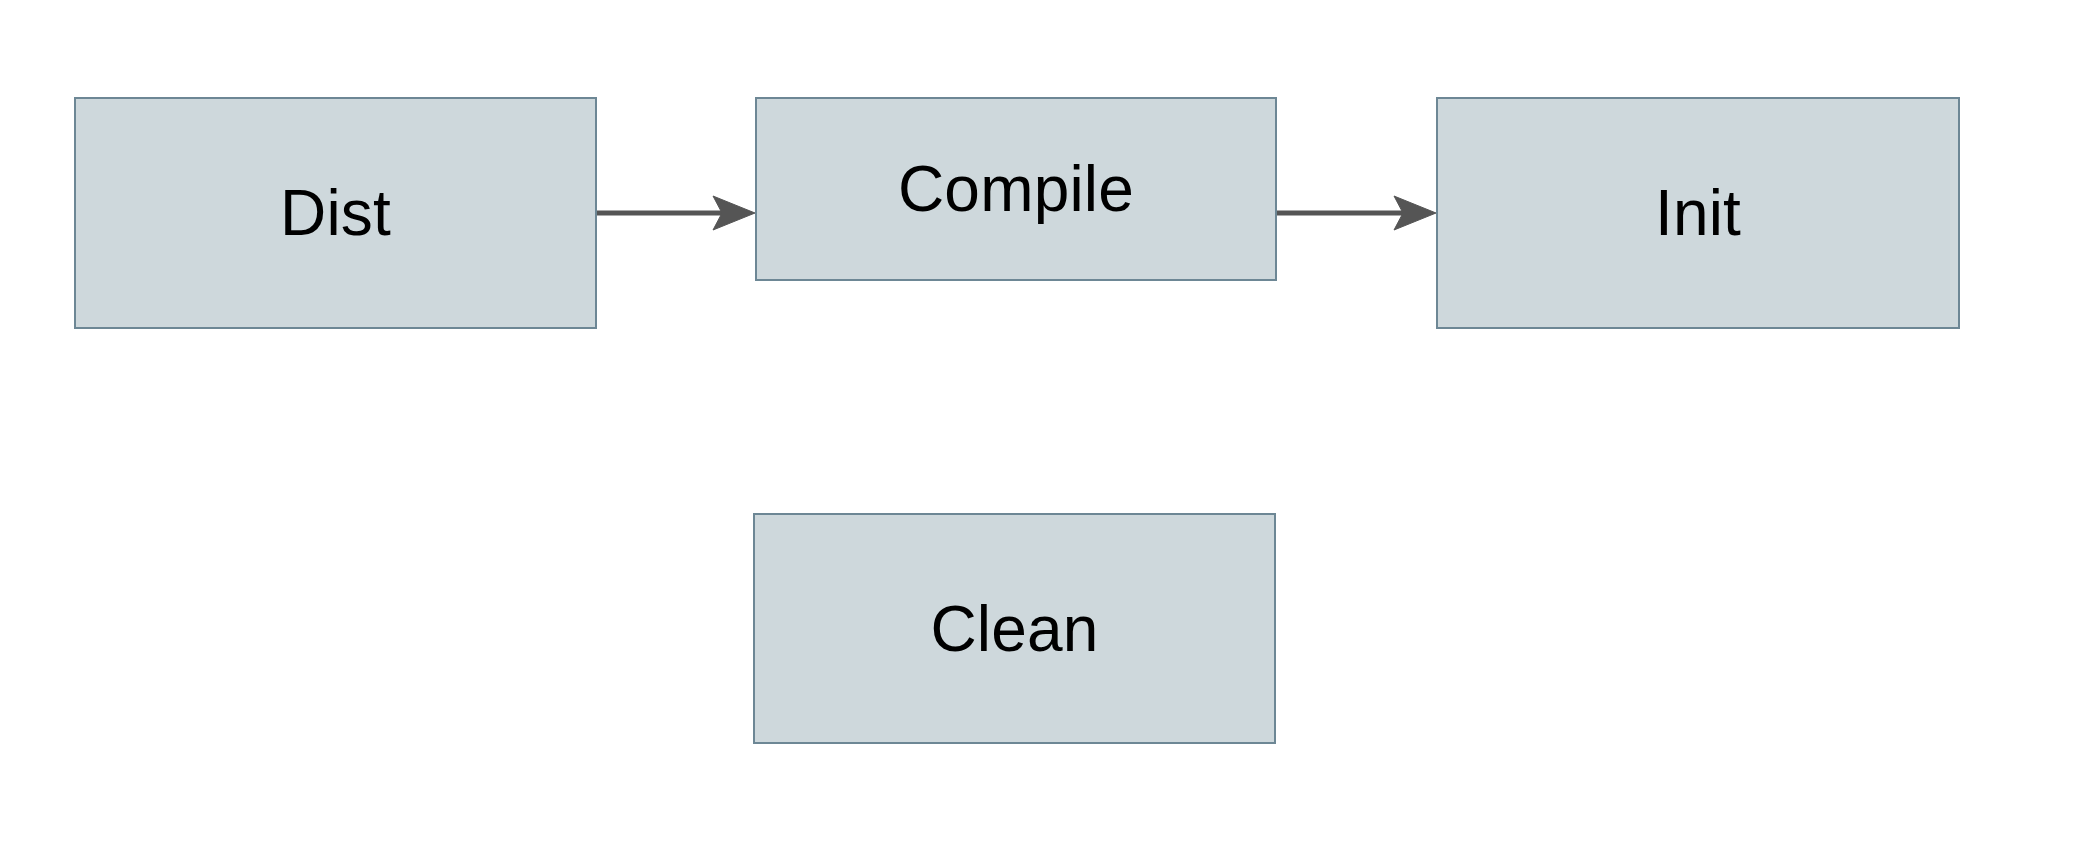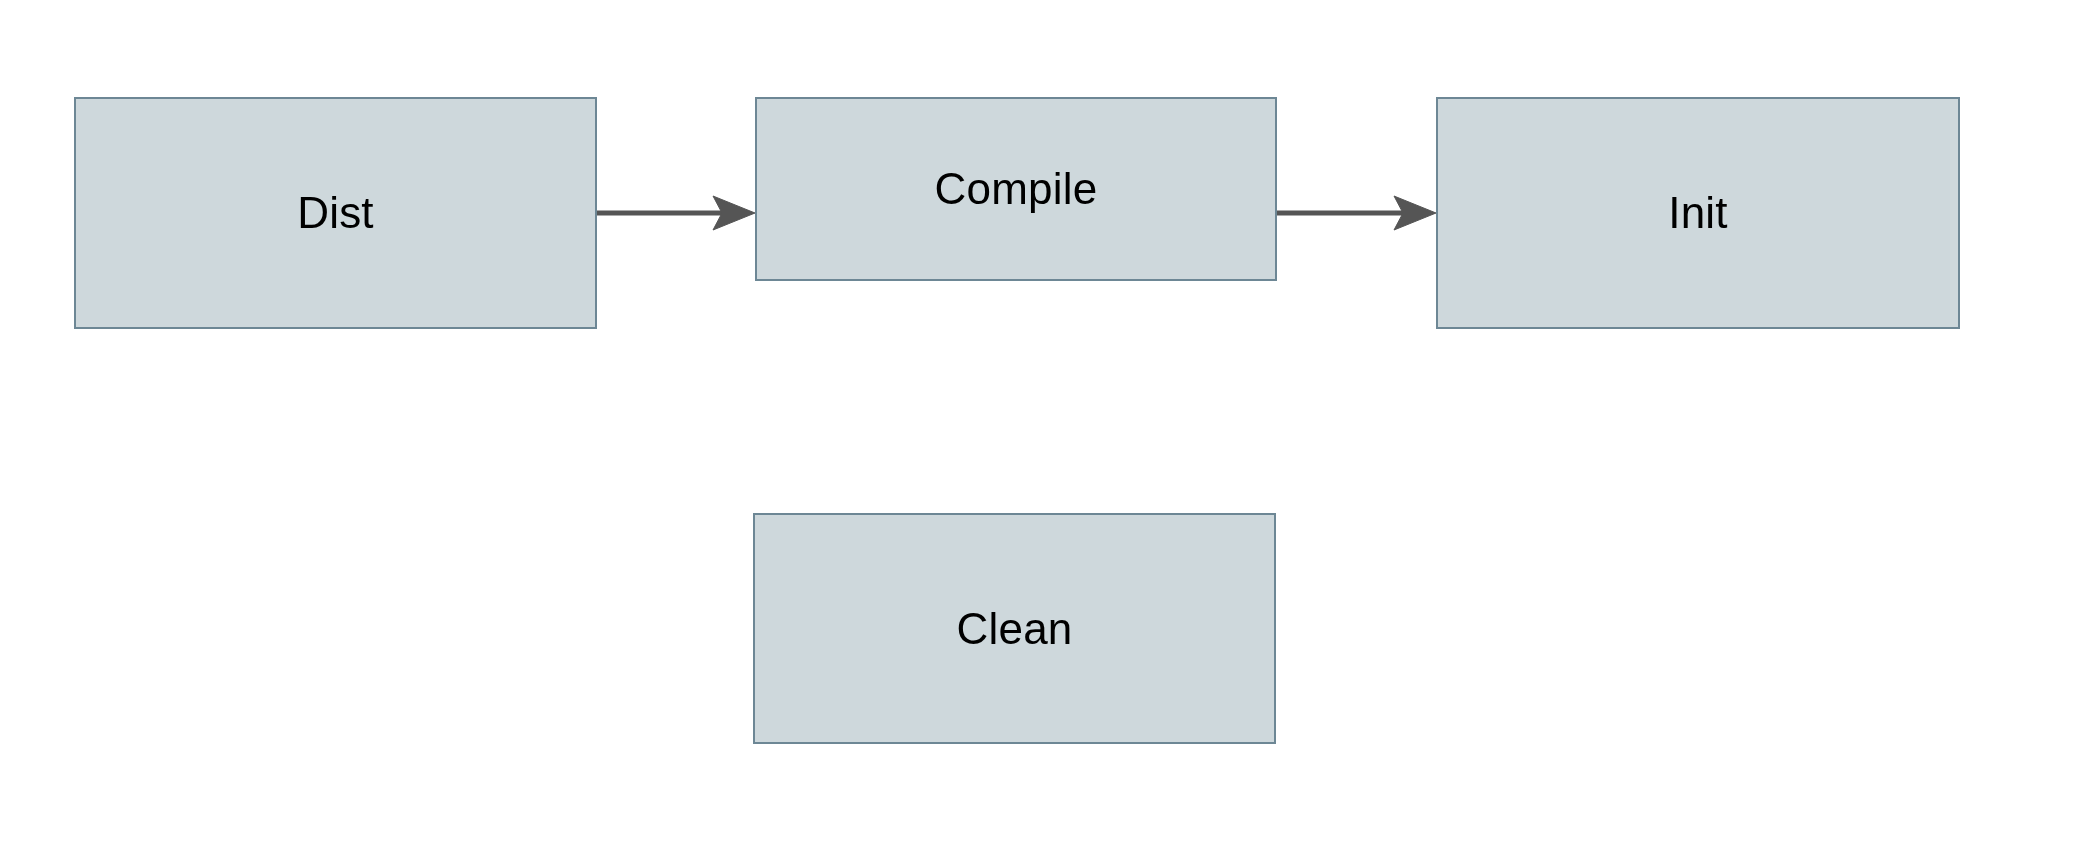--- a/index.html
+++ b/index.html
@@ -22,21 +22,21 @@
     position: absolute;
     box-sizing: border-box;
     background: #ced8dc;
     border: 2px solid #6d8795;
     display: flex;
     align-items: center;
     justify-content: center;
   }
   .node-label {
     font-family: "Liberation Sans", sans-serif;
-    font-size: 44px;
+    font-size: 64px;
     font-weight: 400;
     line-height: 1;
     color: #000000;
     letter-spacing: 0.2px;
     white-space: nowrap;
     -webkit-font-smoothing: antialiased;
   }
   
   #node-dist    { left: 74px;   top: 97px;  width: 523px; height: 232px; }
   #node-compile { left: 755px;  top: 97px;  width: 522px; height: 184px; }

